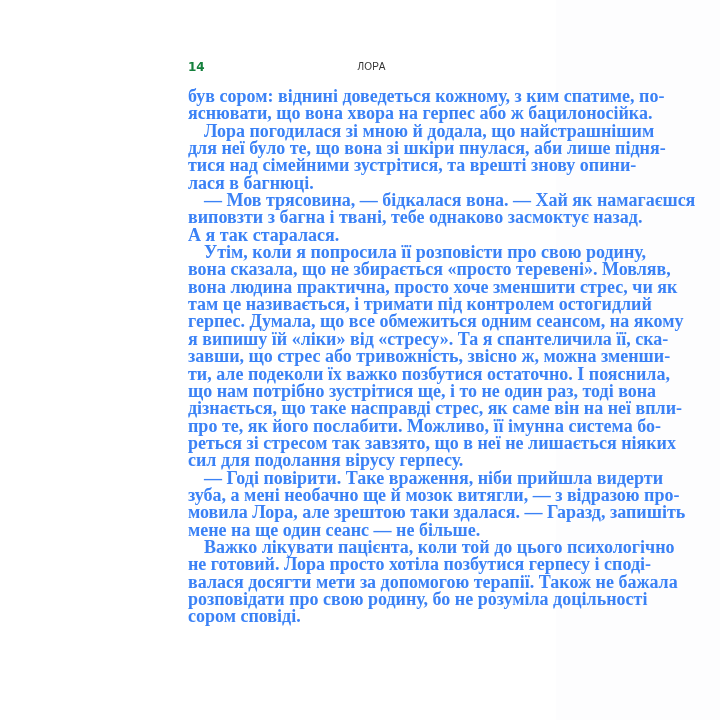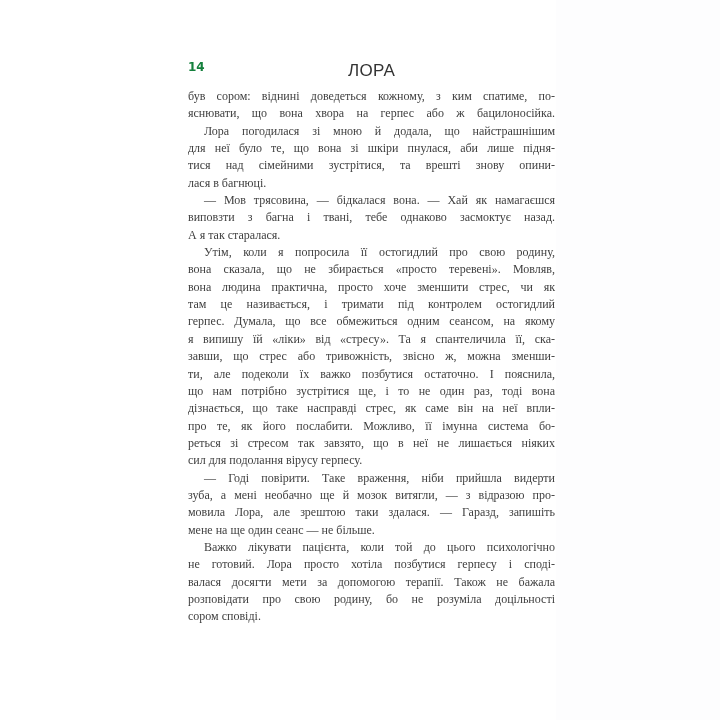--- a/index.html
+++ b/index.html
@@ -19,27 +19,27 @@
   .running-head {
     position: absolute; left: 188px; top: 60px; width: 367px; height: 18px;
   }
   .page-number {
     position: absolute; left: 0; top: 0;
     font-family: "DejaVu Sans", sans-serif; font-weight: bold;
     font-size: 12px; color: #15803d;
   }
   .chapter-title {
     position: absolute; left: 0; right: 0; top: 1px; text-align: center;
-    font-family: "Liberation Sans", sans-serif; font-size: 17px;
+    font-family: "Liberation Sans", sans-serif; font-size: 10px;
     color: #333; letter-spacing: 0.3px;
   }
   .body-text {
     position: absolute; left: 188px; top: 88px; width: 367px;
     font-family: "Liberation Serif", serif;
-    font-size: 12px; line-height: 17.35px; color: #404040;
+    font-size: 18px; line-height: 17.35px; color: #3b82f6; font-weight: bold;
   }
   .line {
     display: block; white-space: nowrap;
     text-align: justify; text-align-last: justify;
     height: 17.35px;
   }
   .line.last { text-align-last: left; }
   .line.indent { padding-left: 16px; }
 </style>
 </head>
@@ -56,21 +56,21 @@
   <div class="body-text" id="body-text">
       <span class="line">був сором: віднині доведеться кожному, з ким спатиме, по-</span>
       <span class="line">яснювати, що вона хвора на герпес або ж бацилоносійка.</span>
       <span class="line indent">Лора погодилася зі мною й додала, що найстрашнішим</span>
       <span class="line">для неї було те, що вона зі шкіри пнулася, аби лише підня-</span>
       <span class="line">тися над сімейними зустрітися, та врешті знову опини-</span>
       <span class="line last">лася в багнюці.</span>
       <span class="line indent">— Мов трясовина, — бідкалася вона. — Хай як намагаєшся</span>
       <span class="line">виповзти з багна і твані, тебе однаково засмоктує назад.</span>
       <span class="line last">А я так старалася.</span>
-      <span class="line indent">Утім, коли я попросила її остогидлий про свою родину,</span>
+      <span class="line indent">Утім, коли я попросила її розповісти про свою родину,</span>
       <span class="line">вона сказала, що не збирається «просто теревені». Мовляв,</span>
       <span class="line">вона людина практична, просто хоче зменшити стрес, чи як</span>
       <span class="line">там це називається, і тримати під контролем остогидлий</span>
       <span class="line">герпес. Думала, що все обмежиться одним сеансом, на якому</span>
       <span class="line">я випишу їй «ліки» від «стресу». Та я спантеличила її, ска-</span>
       <span class="line">завши, що стрес або тривожність, звісно ж, можна зменши-</span>
       <span class="line">ти, але подеколи їх важко позбутися остаточно. І пояснила,</span>
       <span class="line">що нам потрібно зустрітися ще, і то не один раз, тоді вона</span>
       <span class="line">дізнається, що таке насправді стрес, як саме він на неї впли-</span>
       <span class="line">про те, як його послабити. Можливо, її імунна система бо-</span>

